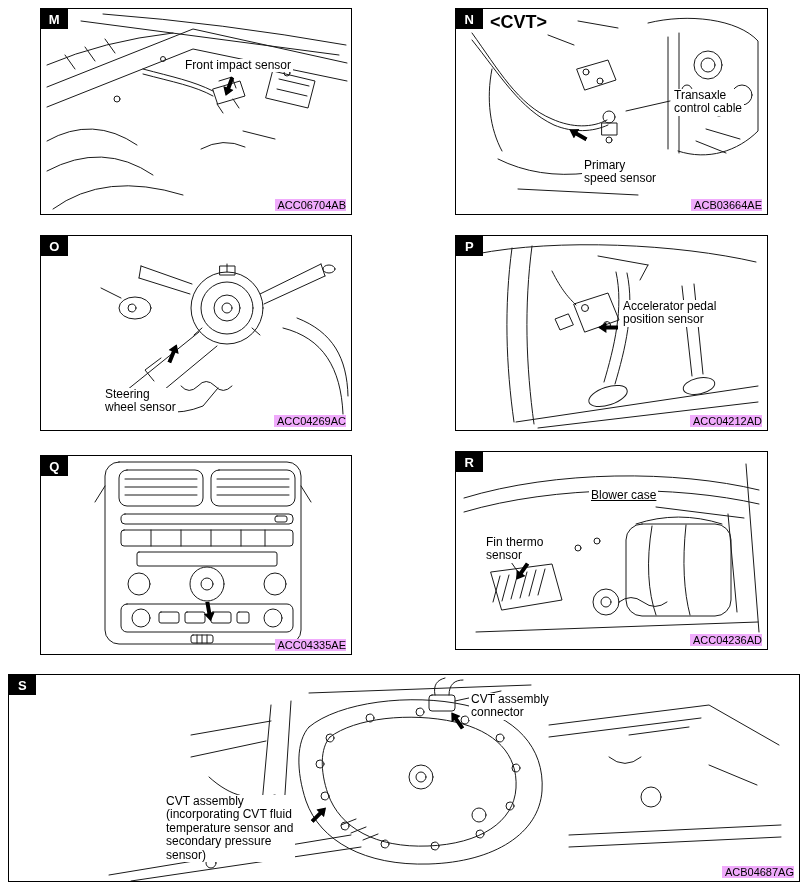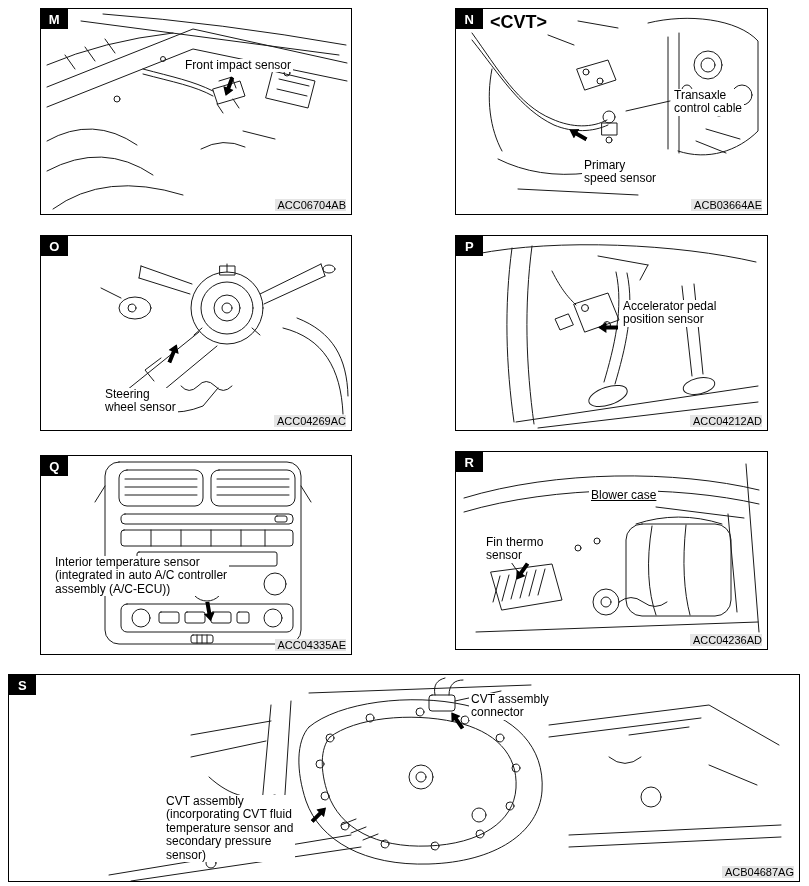--- a/index.html
+++ b/index.html
@@ -7,21 +7,21 @@
   html,body { background:#fff; font-family:"Liberation Sans", sans-serif; color:#000; }
   .page { position:relative; width:809px; height:886px; background:#fff; overflow:hidden; }
   .panel { position:absolute; border:1px solid #000; background:#fff; }
   .panel svg { position:absolute; left:0; top:0; width:100%; height:100%; z-index:1; }
   .badge {
     position:absolute; top:0; left:0; width:27px; height:20px; background:#000; color:#fff;
     font-weight:bold; font-size:13px; display:flex; align-items:center; justify-content:center;
     z-index:3; letter-spacing:.5px;
   }
   .variant { position:absolute; top:3px; left:34px; font-weight:bold; font-size:18px; z-index:3; }
-  .code { position:absolute; right:5px; bottom:3px; font-size:11px; z-index:3; background:#e5e5e5; padding-left:3px; }
+  .code { position:absolute; right:5px; bottom:3px; font-size:11px; z-index:3; background:#f0abfc; padding-left:3px; }
   .callout {
     position:absolute; font-size:12px; line-height:1.12; white-space:pre-line;
     background:#fff; padding:0 2px; z-index:2;
   }
   .arrow {
     position:absolute; width:20px; height:11px; background:#000; z-index:2;
     clip-path: polygon(0 50%, 42% 0, 42% 32%, 100% 32%, 100% 68%, 42% 68%, 42% 100%);
     transform-origin:50% 50%;
   }
   .art { stroke:#1a1a1a; fill:none; stroke-width:1; stroke-linecap:round; stroke-linejoin:round; }
@@ -180,23 +180,20 @@
         <rect x="118" y="156" width="20" height="11" rx="2"></rect>
         <rect x="144" y="156" width="20" height="11" rx="2"></rect>
         <rect x="170" y="156" width="20" height="11" rx="2"></rect>
         <rect x="196" y="156" width="12" height="11" rx="2"></rect>
         <rect x="150" y="179" width="22" height="8" rx="2"></rect>
         <path d="M156,179 v8 M161,179 v8 M166,179 v8"></path>
         <path d="M64,30 L54,46 M260,30 L270,46"></path>
       </g>
     </svg>
     <div class="badge">Q</div>
-    <div class="callout" style="left:12px; top:100px; max-width:210px;">Interior temperature sensor
-(integrated in auto A/C controller
-assembly (A/C-ECU))</div>
     <div class="arrow" style="left:158px; top:150px; transform:rotate(-100deg);"></div>
     <div class="code">ACC04335AE</div>
   </figure>
 
   <figure class="panel" style="left:455px; top:451px; width:313px; height:199px;">
     <svg viewBox="0 0 311 197" preserveAspectRatio="none">
       <g class="art">
         <path d="M8,46 C100,18 220,18 303,38"></path>
         <path d="M8,60 C100,33 220,33 303,52"></path>
         <path d="M290,12 L303,180 M272,62 L281,160"></path>

